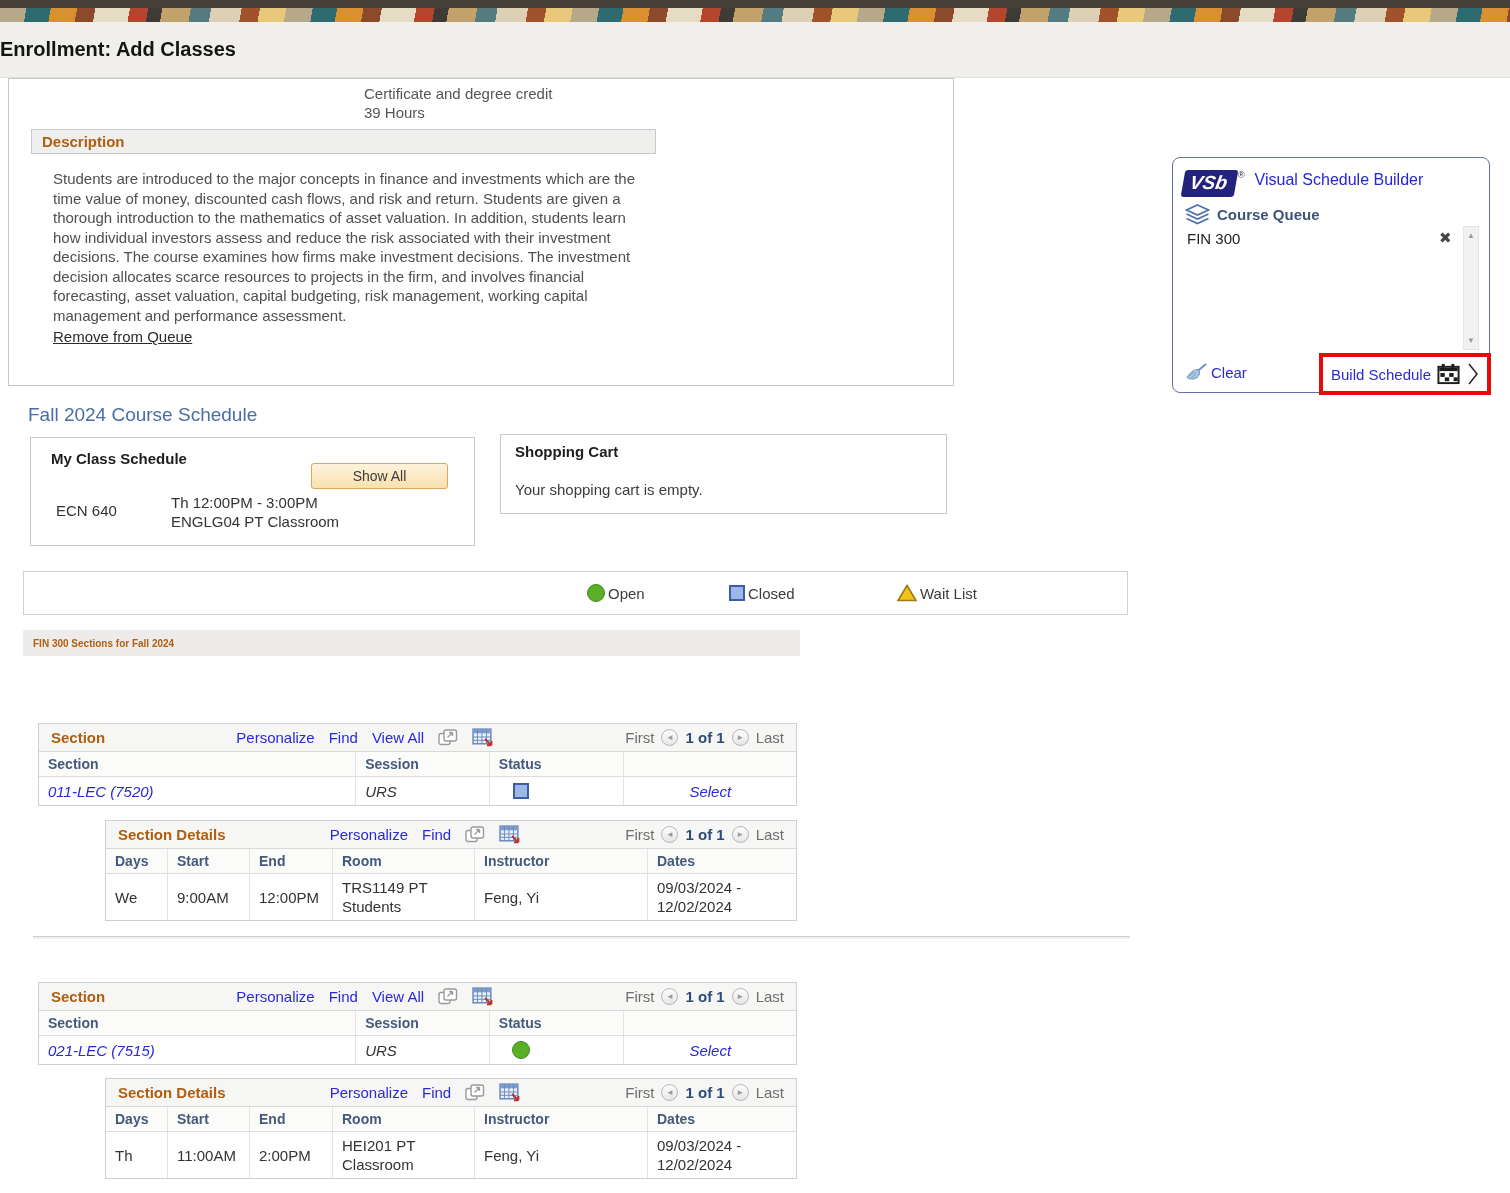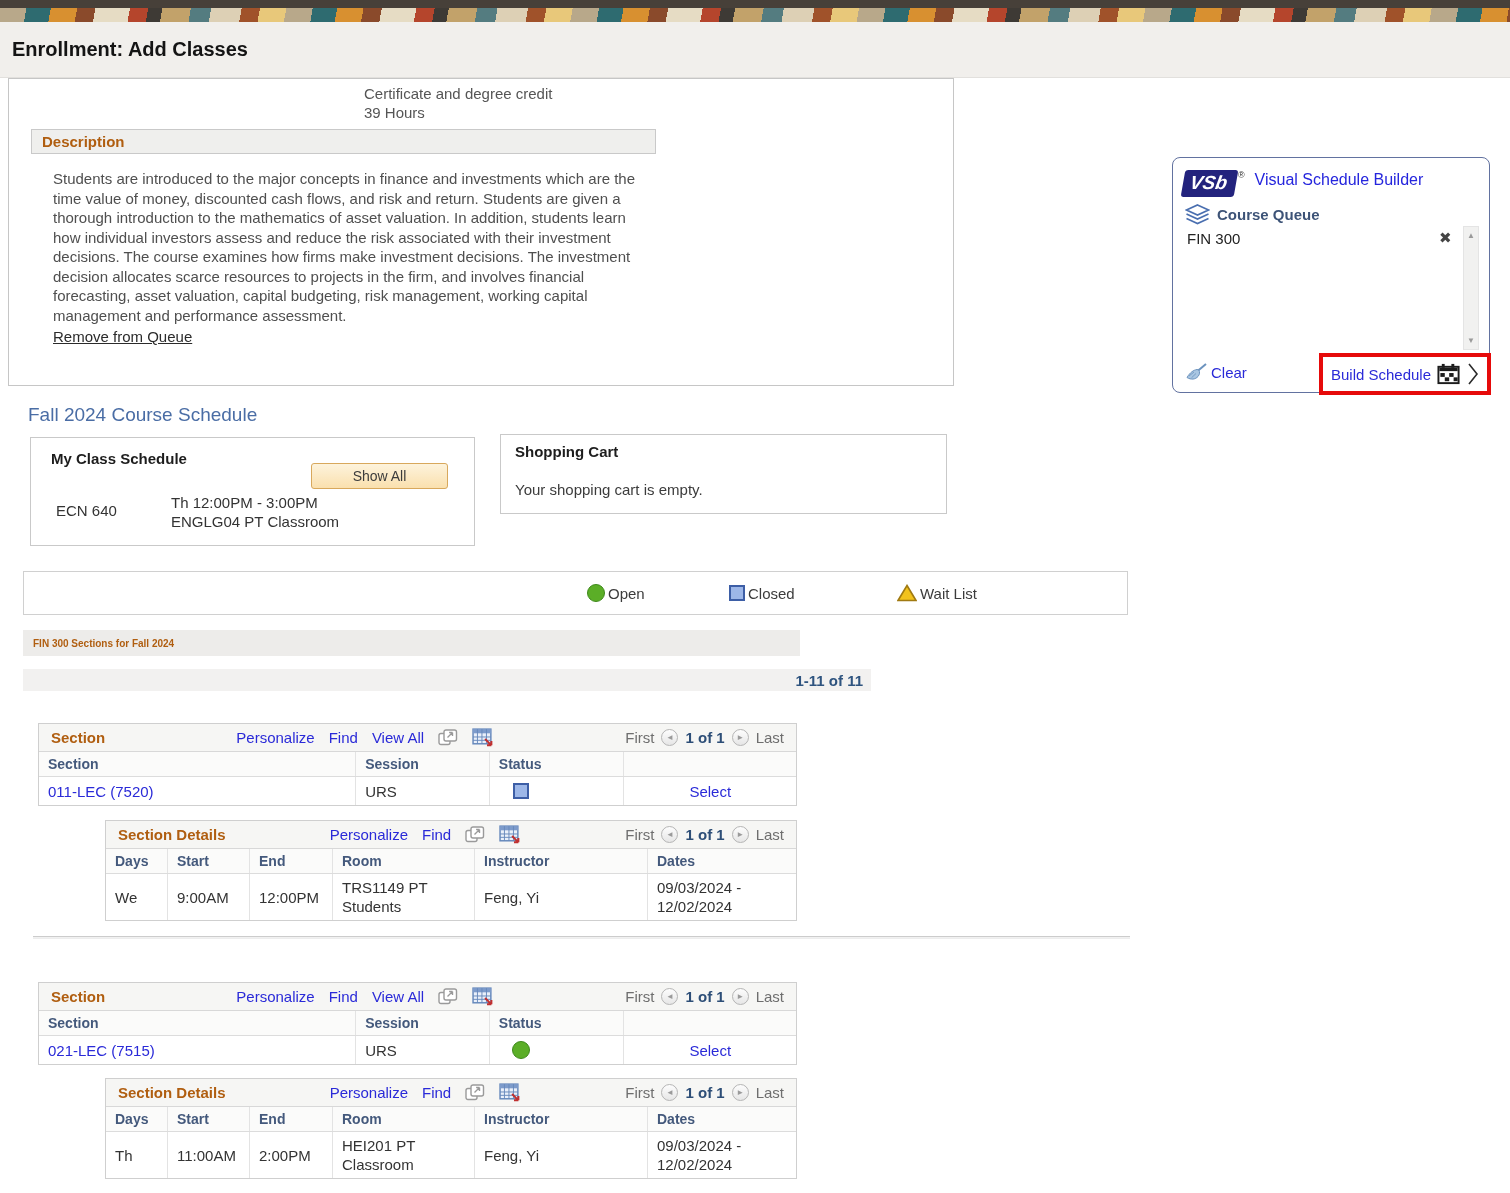--- a/index.html
+++ b/index.html
@@ -12,21 +12,21 @@
   .banner .pattern { position:absolute; left:0; top:8px; width:100%; height:14px;
     background: repeating-linear-gradient(100deg,
       #b8a88a 0 26px, #2e6b70 26px 50px, #d89030 50px 76px, #8a4a2b 76px 94px,
       #e6dcc4 94px 128px, #b5452c 128px 146px, #3e3a35 146px 160px, #c2a26a 160px 188px,
       #547c80 188px 208px, #ddd0b5 208px 238px, #a0522a 238px 256px, #e8c87a 256px 282px);
   }
 
   
   .page-header { position:absolute; left:0; top:22px; width:1510px; height:56px;
     background:#f1efec; border-bottom:1px solid #e2e0dd; display:flex; align-items:center; }
-  .page-title { font-size:20px; font-weight:bold; color:#141414; padding-left:12px; }
+  .page-title { font-size:20px; font-weight:bold; color:#141414; }
 
   
   .info-box { position:absolute; left:8px; top:78px; width:946px; height:308px;
     background:#fff; border:1px solid #c6c6c6; }
   .credit-block { position:absolute; left:355px; top:5px; font-size:15px; color:#555; line-height:19px; }
   .desc-bar { position:absolute; left:22px; top:50px; width:625px; height:25px;
     background:#efefed; border:1px solid #c9c9c9; display:flex; align-items:center; }
   .desc-bar span { color:#b05e10; font-weight:bold; font-size:15px; padding-left:10px; }
   .desc-body { position:absolute; left:44px; top:90px; width:600px; font-size:15px; color:#4f4f4f; line-height:19.5px; }
   .remove-link { display:inline-block; margin-top:2px; color:#2b2b2b; text-decoration:underline; cursor:pointer; font-size:15px; }
@@ -97,21 +97,21 @@
   .pager { flex:0 0 auto; display:flex; align-items:center; gap:7px; padding-right:12px; color:#6e6e6e; font-size:15px; }
   .pgbtn { width:17px; height:17px; border-radius:50%; border:1px solid #b5b5b5;
     background:linear-gradient(#fdfdfd,#e6e6e6); color:#9a9a9a; font-size:8px;
     display:inline-flex; align-items:center; justify-content:center; cursor:pointer; }
   .page-ind { color:#2d4e77; font-weight:bold; }
 
   .cols { display:flex; background:#fbfbfa; border-bottom:1px solid #dcdcdc; height:25px; align-items:center;
     font-weight:bold; color:#44597c; font-size:14px; }
   .col, .cell { padding-left:9px; border-right:1px solid #e3e3e3; height:100%; display:flex; align-items:center; }
   .col:last-child, .cell:last-child { border-right:none; }
-  .row { display:flex; height:28px; align-items:center; font-size:15px; color:#333; background:#fff; }
+  .row { display:flex; height:28px; align-items:center; font-size:15px; color:#333; background:#fff;font-style:italic; }
   .drow { display:flex; height:46px; align-items:center; font-size:15px; color:#333; background:#fff; }
   .drow .cell { line-height:19px; }
   .w-sec{width:318px} .w-ses{width:134px} .w-sta{width:135px} .w-act{width:172px; justify-content:center; padding-left:0;}
   .d-days{width:62px} .d-start{width:82px} .d-end{width:83px} .d-room{width:142px} .d-inst{width:173px} .d-dates{width:148px}
   .status-square { width:16px; height:16px; background:#9db7e8; border:2px solid #3d5ea6; margin-left:14px; }
   .status-circle { width:18px; height:18px; border-radius:50%; background:#5bae27; border:1px solid #3f8a1c; margin-left:13px; }
 
   .group-divider { position:absolute; left:33px; top:936px; width:1097px; height:3px;
     background:#f1f1f1; border-top:1px solid #cccccc; border-bottom:1px solid #ededed; }
 </style>
@@ -228,23 +228,20 @@
             <path d="M10 1.5 L19 16.5 H1 Z" fill="#f2c21d" stroke="#a07a12" stroke-width="1.6"></path>
           </svg>
       </span>
       <span>Wait List</span>
     </div>
   </div>
 
   <div class="sections-bar">
     <span>FIN 300 Sections for Fall 2024</span>
   </div>
-  <div class="range-bar">
-    <span>1-11 of 11</span>
-  </div>
 
   <div class="tbl" style="left:38px; top:723px; width:759px;">
     <div class="tbl-hd">
       <span class="grid-title">Section</span>
       <span class="hd-links">
         <a class="link">Personalize</a>
           <span class="sep"></span>
           <a class="link">Find</a>
           <span class="sep"></span>
           <a class="link">View All</a>

